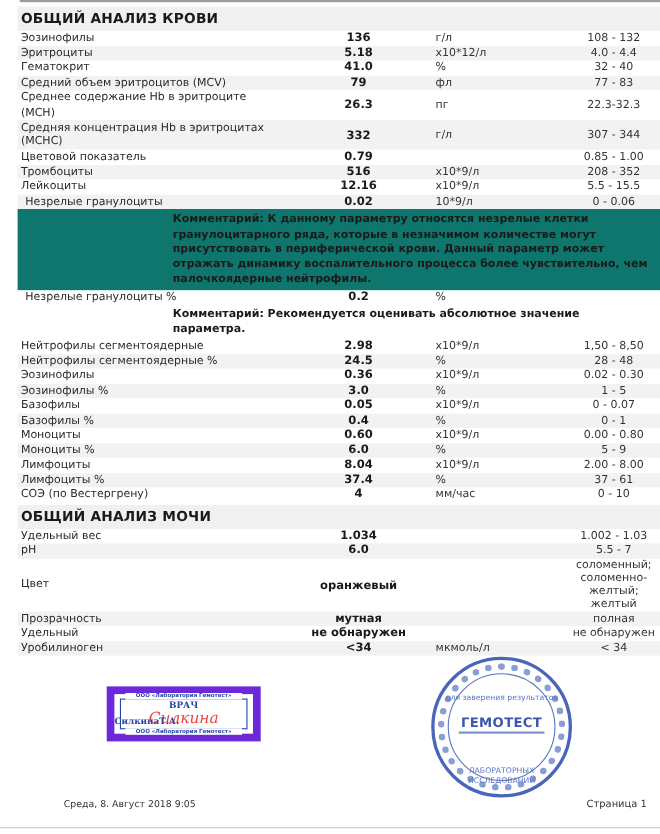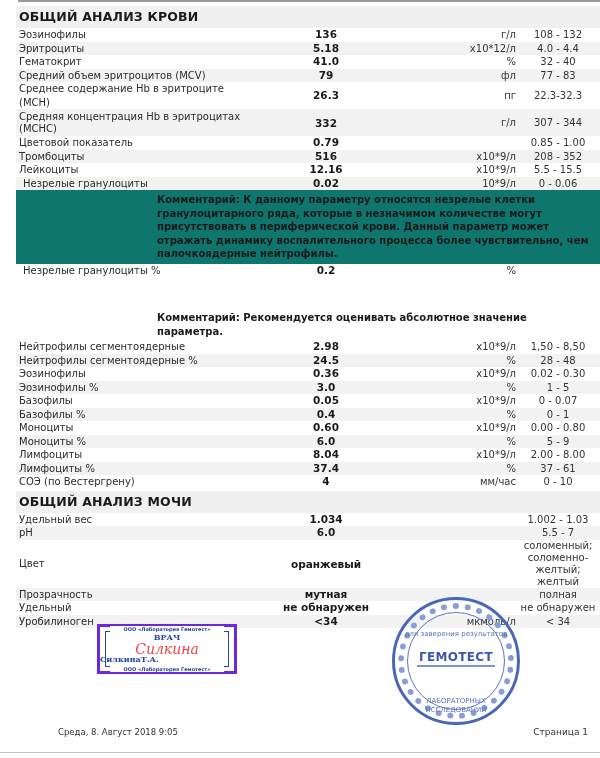--- a/index.html
+++ b/index.html
@@ -6,28 +6,28 @@
   html, body { width: 600px; height: 758px; background: #ffffff; overflow: hidden; }
   body { font-family: "DejaVu Sans", sans-serif; color: #1a1a1a; position: relative; }
   .topline { position: absolute; left: 18px; right: 0; top: 0; height: 2px; background: #9a9a9a; }
   .doc { position: absolute; left: 16px; top: 6px; width: 584px; }
   .section-title { background: #f0f0f0; font-weight: bold; font-size: 12.5px; height: 22px; line-height: 22px; padding-left: 3px; letter-spacing: 0.2px; }
   .row { display: flex; align-items: center; font-size: 10px; min-height: 13.5px; line-height: 13.5px; }
   .row:nth-child(even) { background: #f2f2f2; }
   .c-name { width: 240px; padding-left: 3px; color: #2a2a2a; }
   .c-name.indent { padding-left: 7px; }
   .c-val { width: 140px; text-align: center; font-weight: bold; font-size: 10.5px; }
-  .c-unit { width: 120px; text-align: right; color: #333; }
+  .c-unit { width: 120px; text-align: left; color: #333; }
   .c-ref { flex: 1; text-align: center; color: #333; }
   .row.tall { min-height: 27px; line-height: 12px; }
   .row.tall3 { min-height: 42px; line-height: 12px; }
   .comment { background: #0f766e; font-weight: bold; font-size: 10px; line-height: 13.5px; padding: 3px 4px 3px 141px; color: #1a1a1a; }
-  .comment.single { background: #ffffff; padding: 2px 4px 2px 141px; margin-top: 32px; }
+  .comment.single { background: #ffffff; padding: 2px 4px 2px 141px; }
   .group { }
-  .stamp-rect { position: absolute; left: 97px; top: 624px; width: 140px; height: 50px; border: 3px solid #6d28d9; color: #2545a8; }
+  .stamp-rect { position: absolute; left: 97px; top: 624px; width: 140px; height: 50px; border: 7px solid #6d28d9; color: #2545a8; }
   .stamp-rect .inner { position: absolute; left: 5px; right: 5px; top: 4px; bottom: 4px; border: 1px solid #2545a8; }
   .stamp-rect .top-text, .stamp-rect .bot-text { position: absolute; left: 10px; right: 10px; font-size: 5px; text-align: center; white-space: nowrap; overflow: hidden; font-weight: bold; }
   .stamp-rect .top-text { top: -1px; background: #fff; }
   .stamp-rect .bot-text { bottom: -1px; background: #fff; }
   .stamp-rect .title { position: absolute; top: 5px; left: 0; right: 0; text-align: center; font-size: 8px; font-family: "DejaVu Serif", serif; font-weight: bold; }
   .stamp-rect .sign { position: absolute; top: 14px; left: 0; right: 0; text-align: center; font-size: 14px; font-family: "DejaVu Serif", serif; font-style: italic; color: #ef4444; }
   .stamp-rect .name { position: absolute; bottom: 7px; left: 0; right: 0; text-align: left; font-size: 8px; font-family: "DejaVu Serif", serif; font-weight: bold; }
   .stamp-round { position: absolute; left: 392px; top: 597px; width: 128px; height: 128px; border-radius: 50%; border: 3px solid #4a66b8; color: #4a66b8; }
   .stamp-round .ring2 { position: absolute; left: 12px; top: 12px; right: 12px; bottom: 12px; border-radius: 50%; border: 1.5px solid #5a74c0; }
   .stamp-round .ringtext { position: absolute; left: 3px; top: 3px; right: 3px; bottom: 3px; border-radius: 50%; border: 6px dotted #8a9ed6; }

